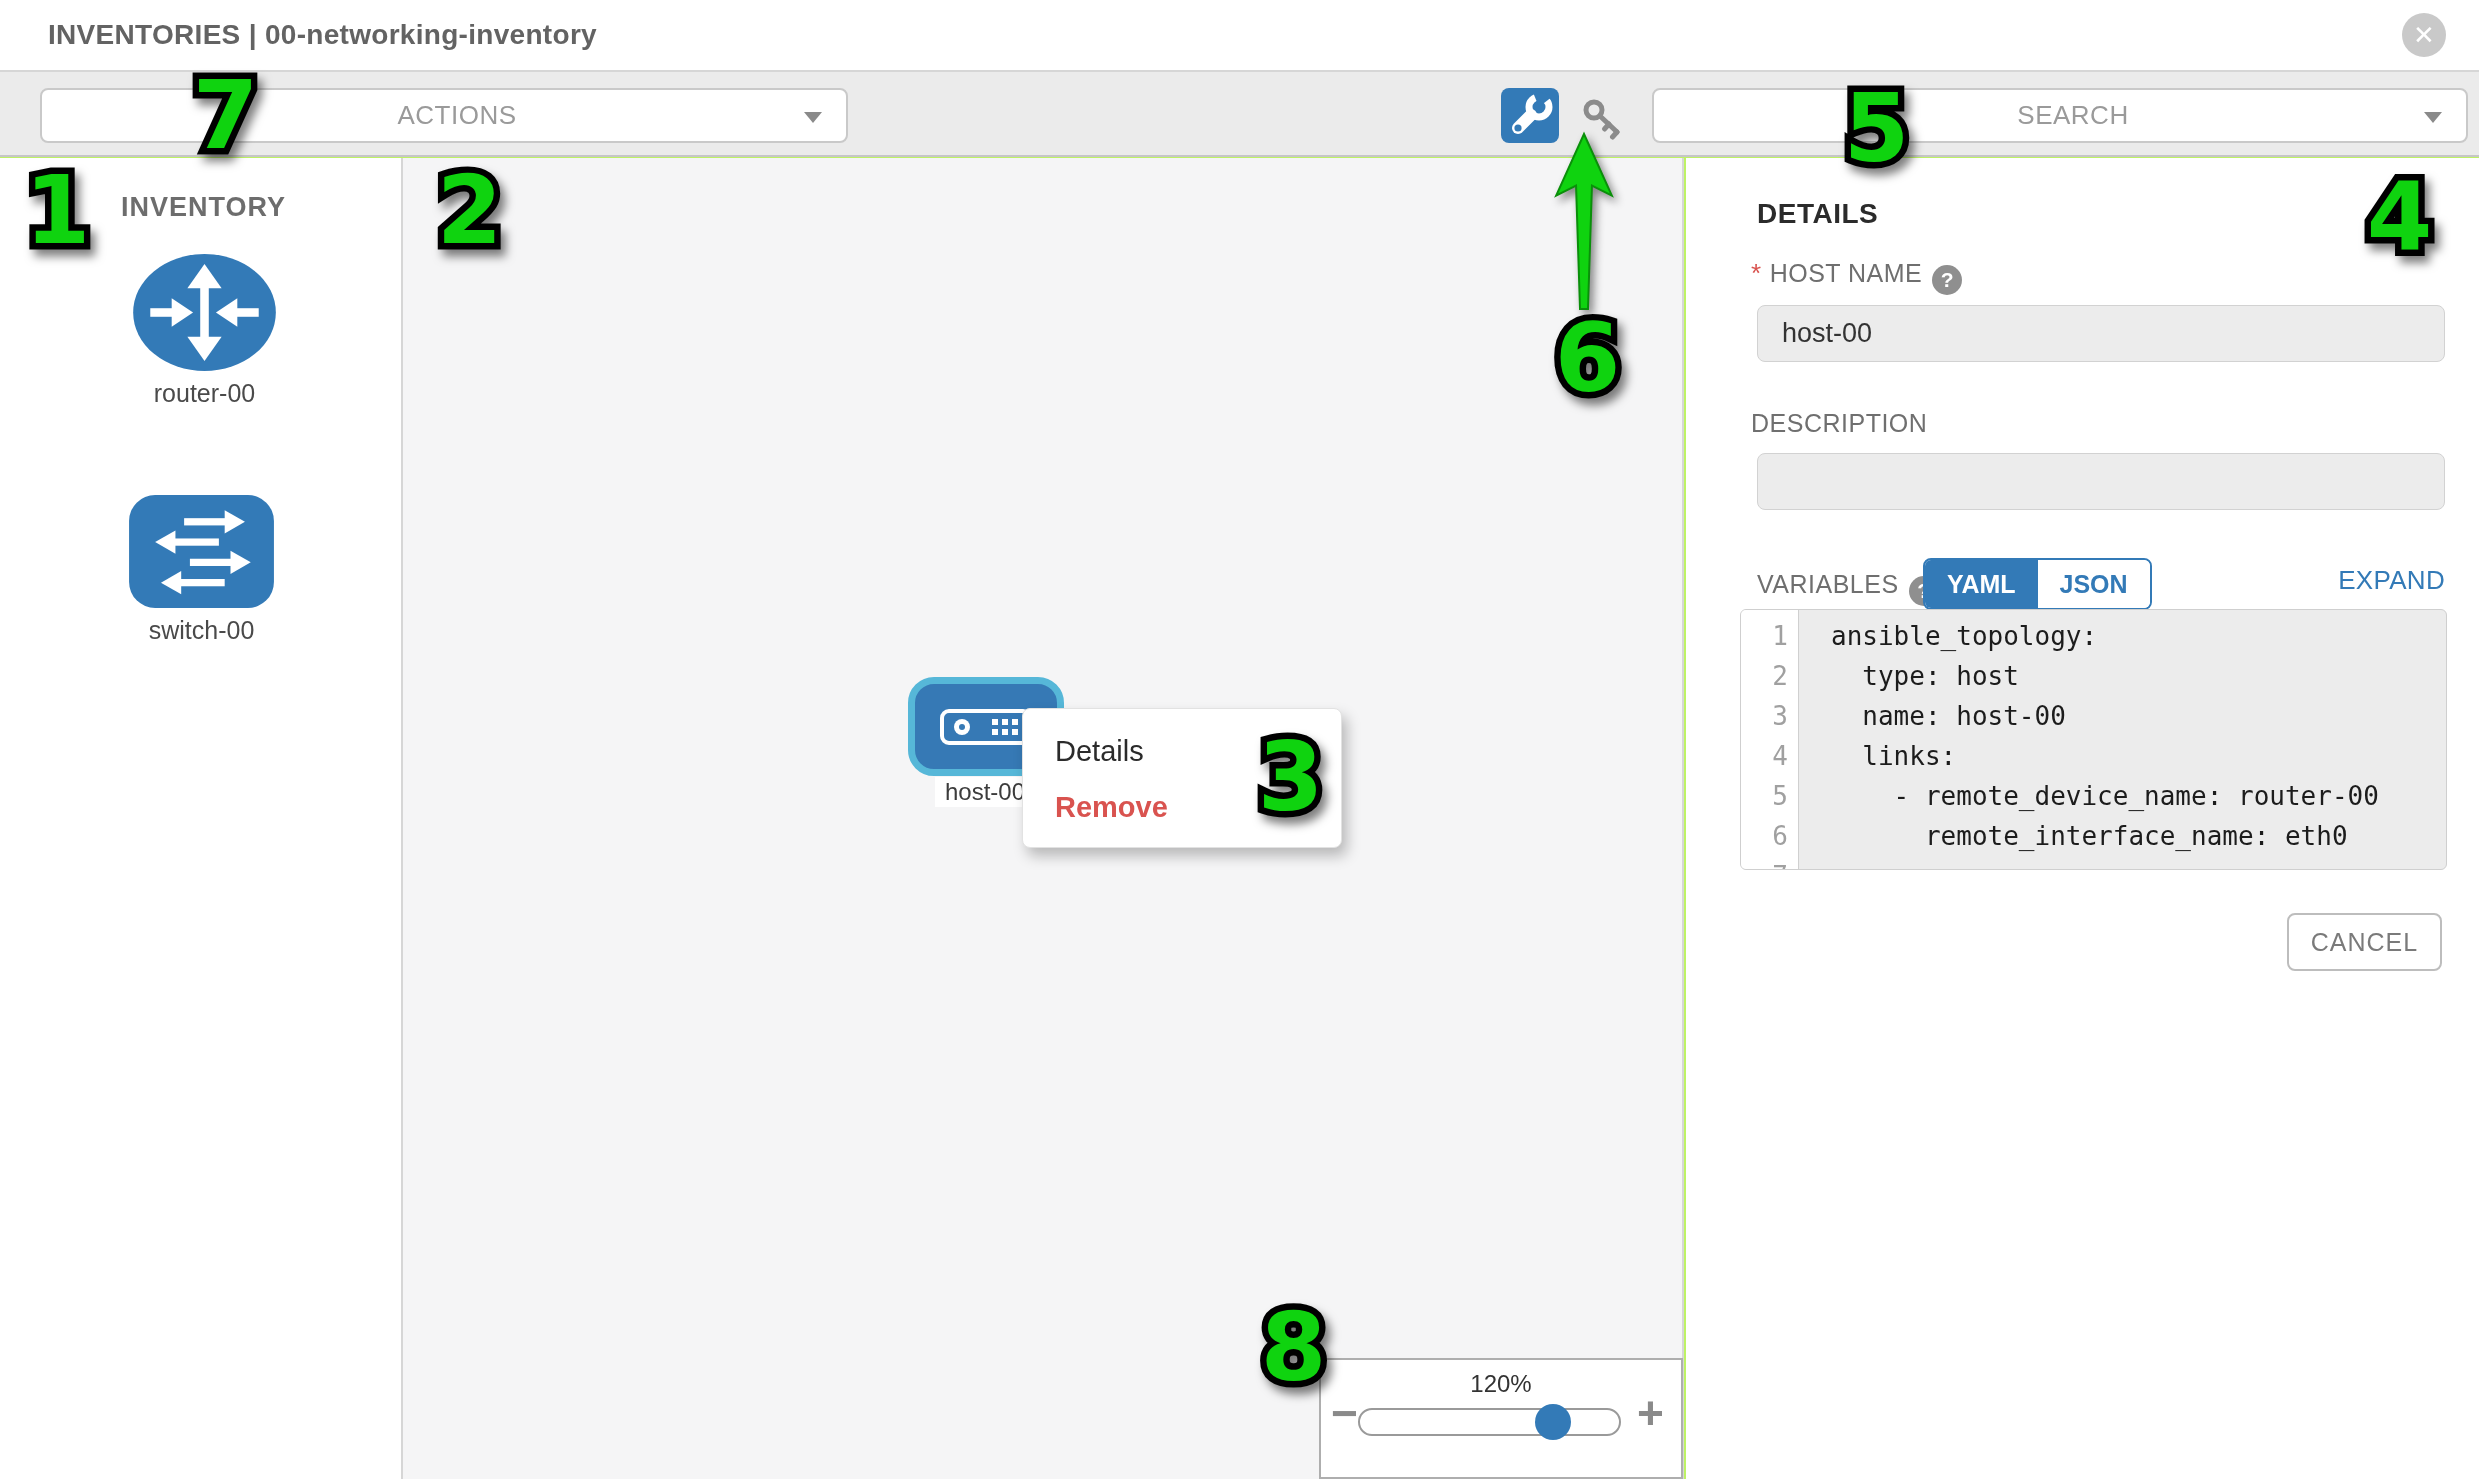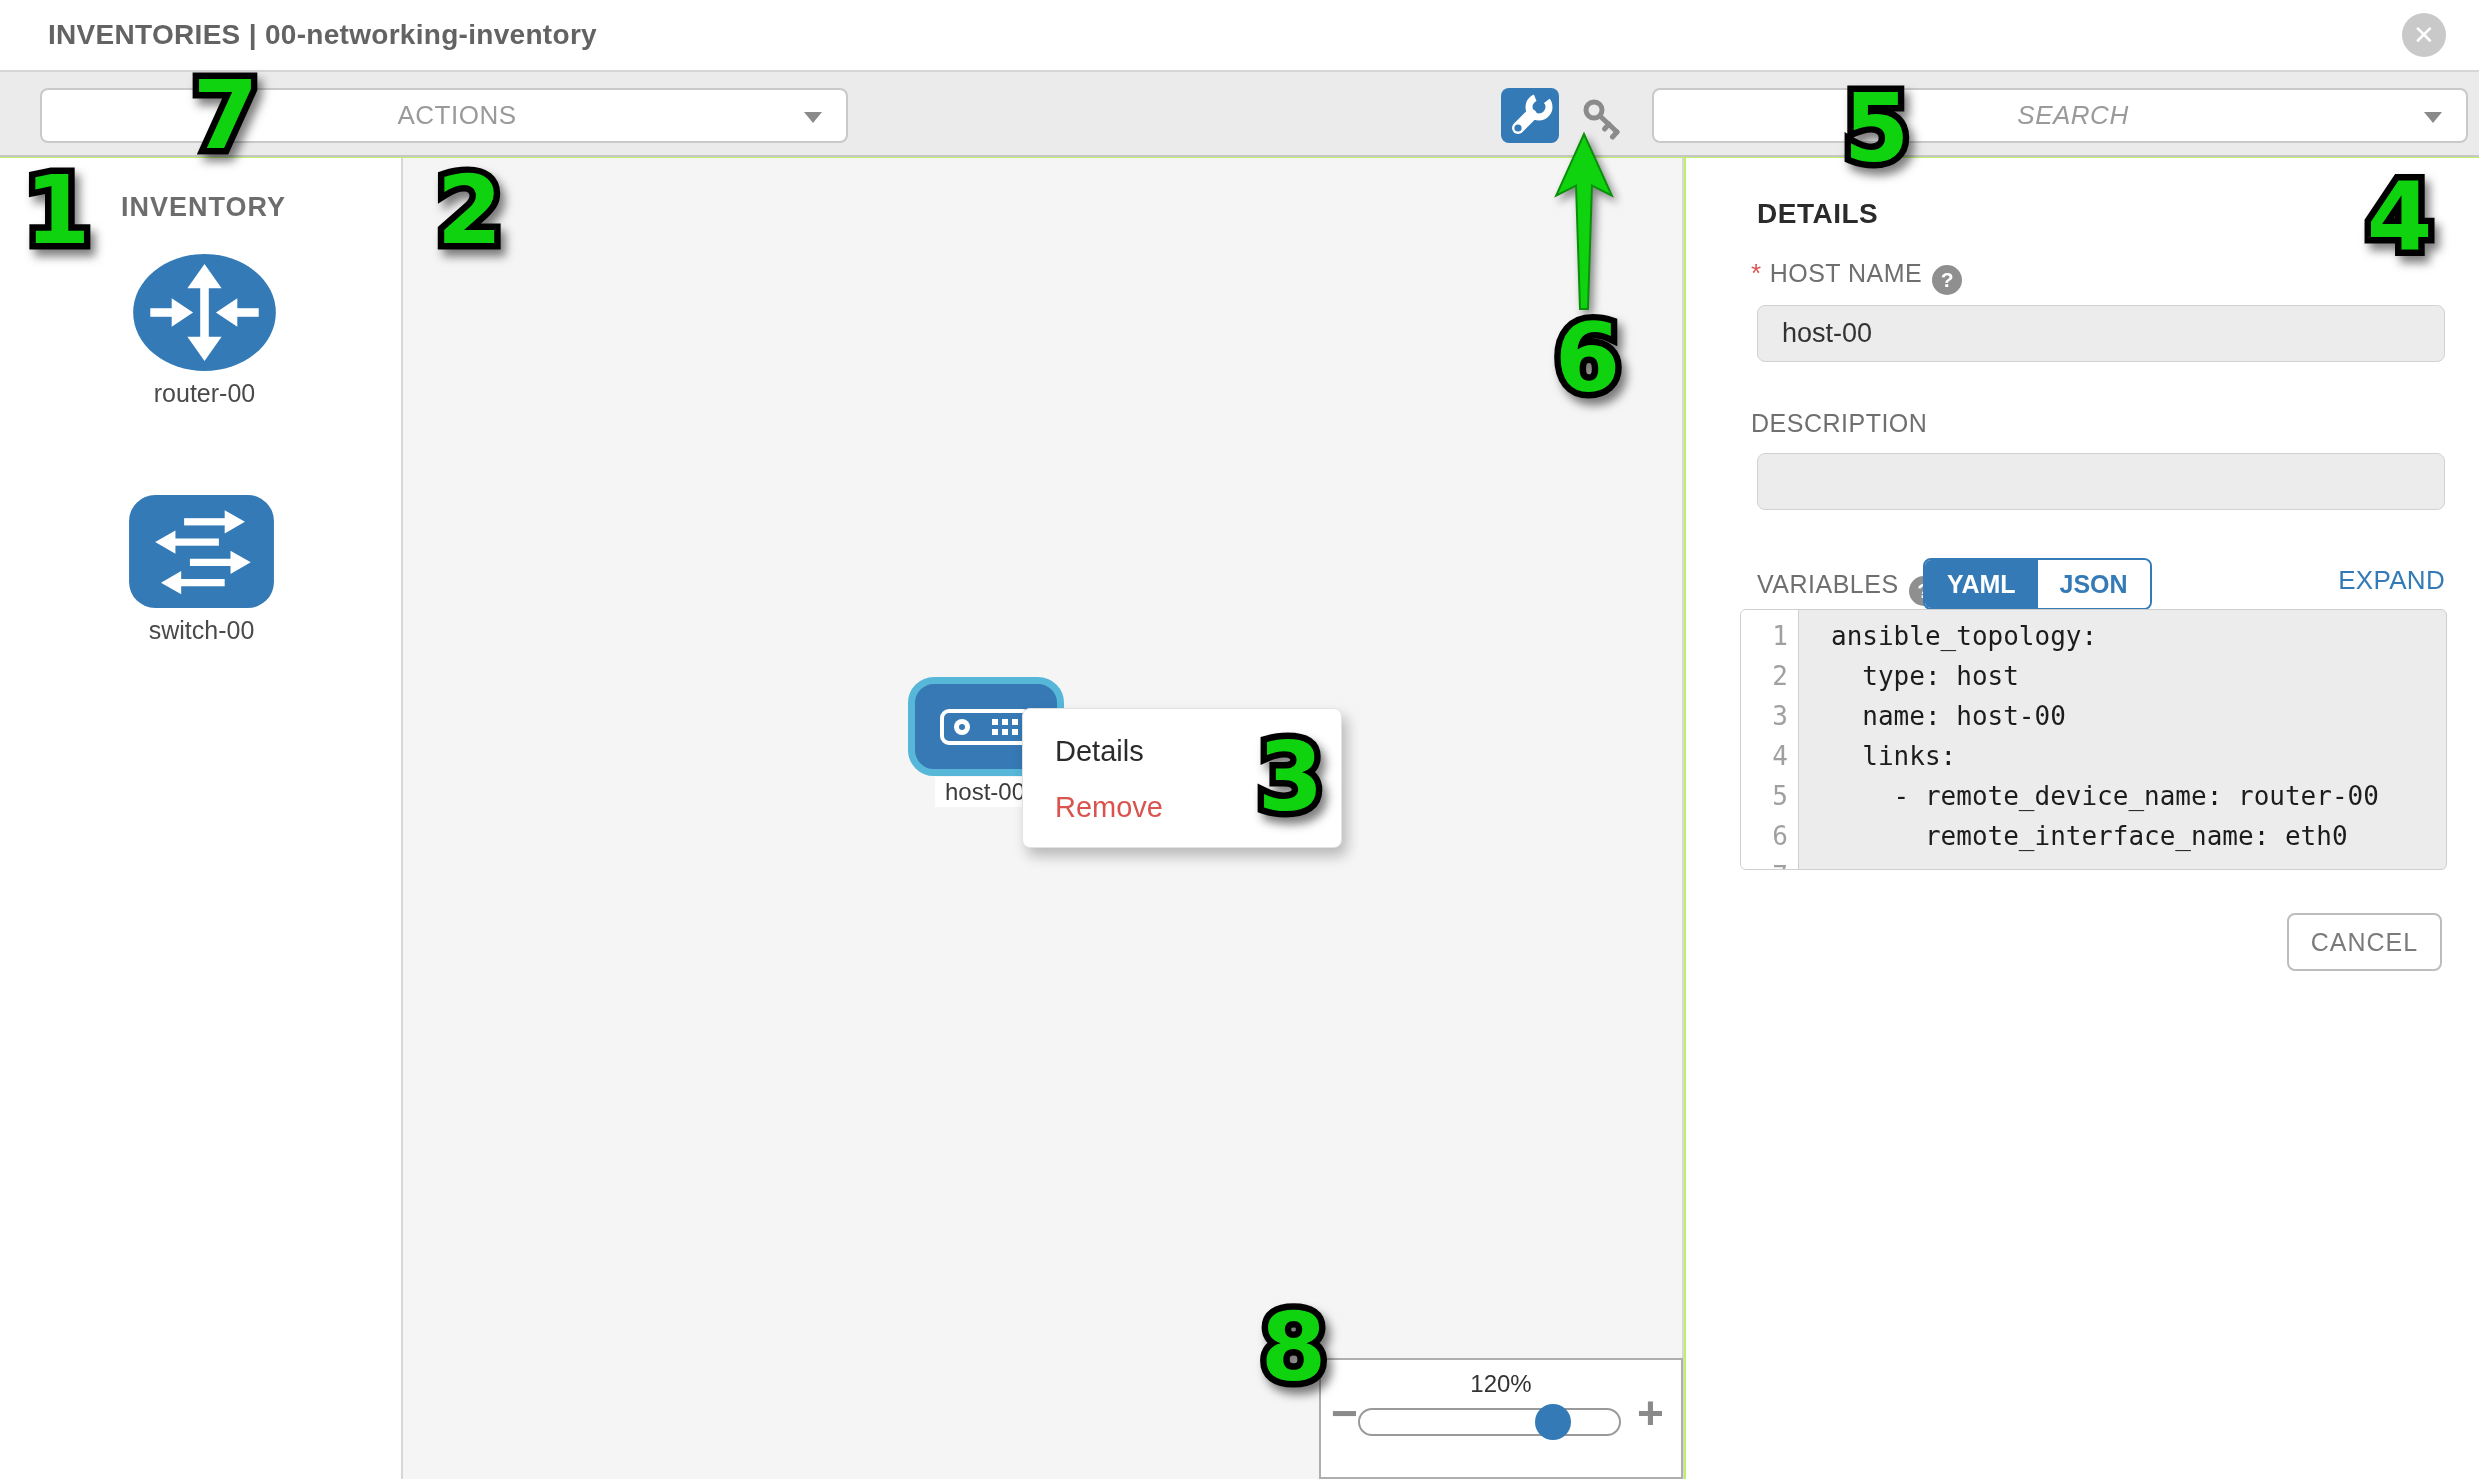--- a/index.html
+++ b/index.html
@@ -9,37 +9,37 @@
     font-family:"Liberation Sans","DejaVu Sans",sans-serif; background:#bef264;
   }
   
   .header { position:absolute; left:0; top:0; width:2480px; height:70px; background:#fff; }
   .page-title { position:absolute; left:48px; top:0; line-height:70px; font-size:28px; font-weight:bold; color:#636363; letter-spacing:0.3px; }
   .close-btn { position:absolute; left:2402px; top:13px; width:44px; height:44px; border-radius:50%; background:#c9c9c9; color:#fff; font-size:26px; font-weight:bold; text-align:center; line-height:44px; cursor:pointer; }
   
   .toolbar { position:absolute; left:0; top:70px; width:2480px; height:87px; background:#ebebeb; border-top:2px solid #d6d6d6; border-bottom:2px solid #c6c6c6; }
   .dd { position:absolute; top:16px; height:55px; background:#fff; border:2px solid #c9c9c9; border-radius:8px; color:#9a9a9a; font-size:26px; line-height:51px; padding-left:26px; letter-spacing:0.5px;text-align:center; }
   .dd-actions { left:40px;  width:808px; }
-  .dd-search  { left:1652px; width:816px;font-style:italic; }
+  .dd-search  { left:1652px; width:816px; }
   .caret { position:absolute; right:24px; top:22px; width:0; height:0; border-left:9px solid transparent; border-right:9px solid transparent; border-top:11px solid #8a8a8a; }
   .wrench-btn { position:absolute; left:1501px; top:16px; width:58px; height:55px; background:#337ab7; border-radius:8px; cursor:pointer; }
   .key-wrap { position:absolute; left:1580px; top:24px; width:44px; height:44px; cursor:pointer; }
   
   .sidebar { position:absolute; left:0; top:158px; width:403px; height:1321px; background:#fff; border-right:2px solid #d6d6d6; }
   .sidebar-title { position:absolute; left:121px; top:34px; font-size:27px; font-weight:bold; color:#6d6d6d; letter-spacing:1px; }
   .inv-item { position:absolute; left:0; width:403px; text-align:center; cursor:pointer; }
   .inv-item svg { display:block; margin:0 auto; }
   .inv-label { display:block; margin-top:8px; font-size:25px; color:#4a4a4a; }
   
   .canvas { position:absolute; left:403px; top:158px; width:1281px; height:1321px; background:#f5f5f6; border-right:2px solid #d6d6d6; }
   .node { position:absolute; left:505px; top:519px; width:156px; height:99px; background:#3679b5; border:7px solid #56b7d8; border-radius:26px; display:flex; align-items:center; justify-content:center; cursor:pointer; }
   .node-chip { position:absolute; left:532px; top:619px; background:#fff; padding:1px 10px; font-size:24px; color:#3c3c3c; }
   .ctx-menu { position:absolute; left:619px; top:550px; width:320px; height:140px; background:#fff; border:1px solid #e2e2e2; border-radius:8px; box-shadow:5px 8px 14px rgba(0,0,0,.25); padding-top:14px; }
   .ctx-item { height:56px; line-height:56px; padding-left:32px; font-size:29px; color:#2b2b2b; cursor:pointer; }
-  .ctx-item.danger { color:#d9534f; }
+  .ctx-item.danger { color:#d9534f;font-weight:bold; }
   
   .zoom-panel { position:absolute; left:916px; top:1200px; width:364px; height:121px; background:#fff; border:2px solid #aeaeae; }
   .zoom-value { position:absolute; left:0; top:10px; width:100%; text-align:center; font-size:24px; color:#333; }
   .zoom-minus,.zoom-plus { position:absolute; top:30px; font-size:46px; font-weight:bold; color:#8a8a8a; cursor:pointer; line-height:46px; }
   .zoom-minus { left:10px; } .zoom-plus { left:316px; }
   .zoom-track { position:absolute; left:37px; top:48px; width:263px; height:28px; border:2px solid #9a9a9a; border-radius:15px; background:#fff; cursor:pointer; }
   .zoom-thumb { position:absolute; left:175px; top:-6px; width:36px; height:36px; border-radius:50%; background:#337ab7; cursor:grab; }
   
   .details { position:absolute; left:1686px; top:158px; width:794px; height:1321px; background:#fff; }
   .d-title { position:absolute; left:71px; top:40px; font-size:28px; font-weight:bold; color:#2b2b2b; letter-spacing:0.5px; }

